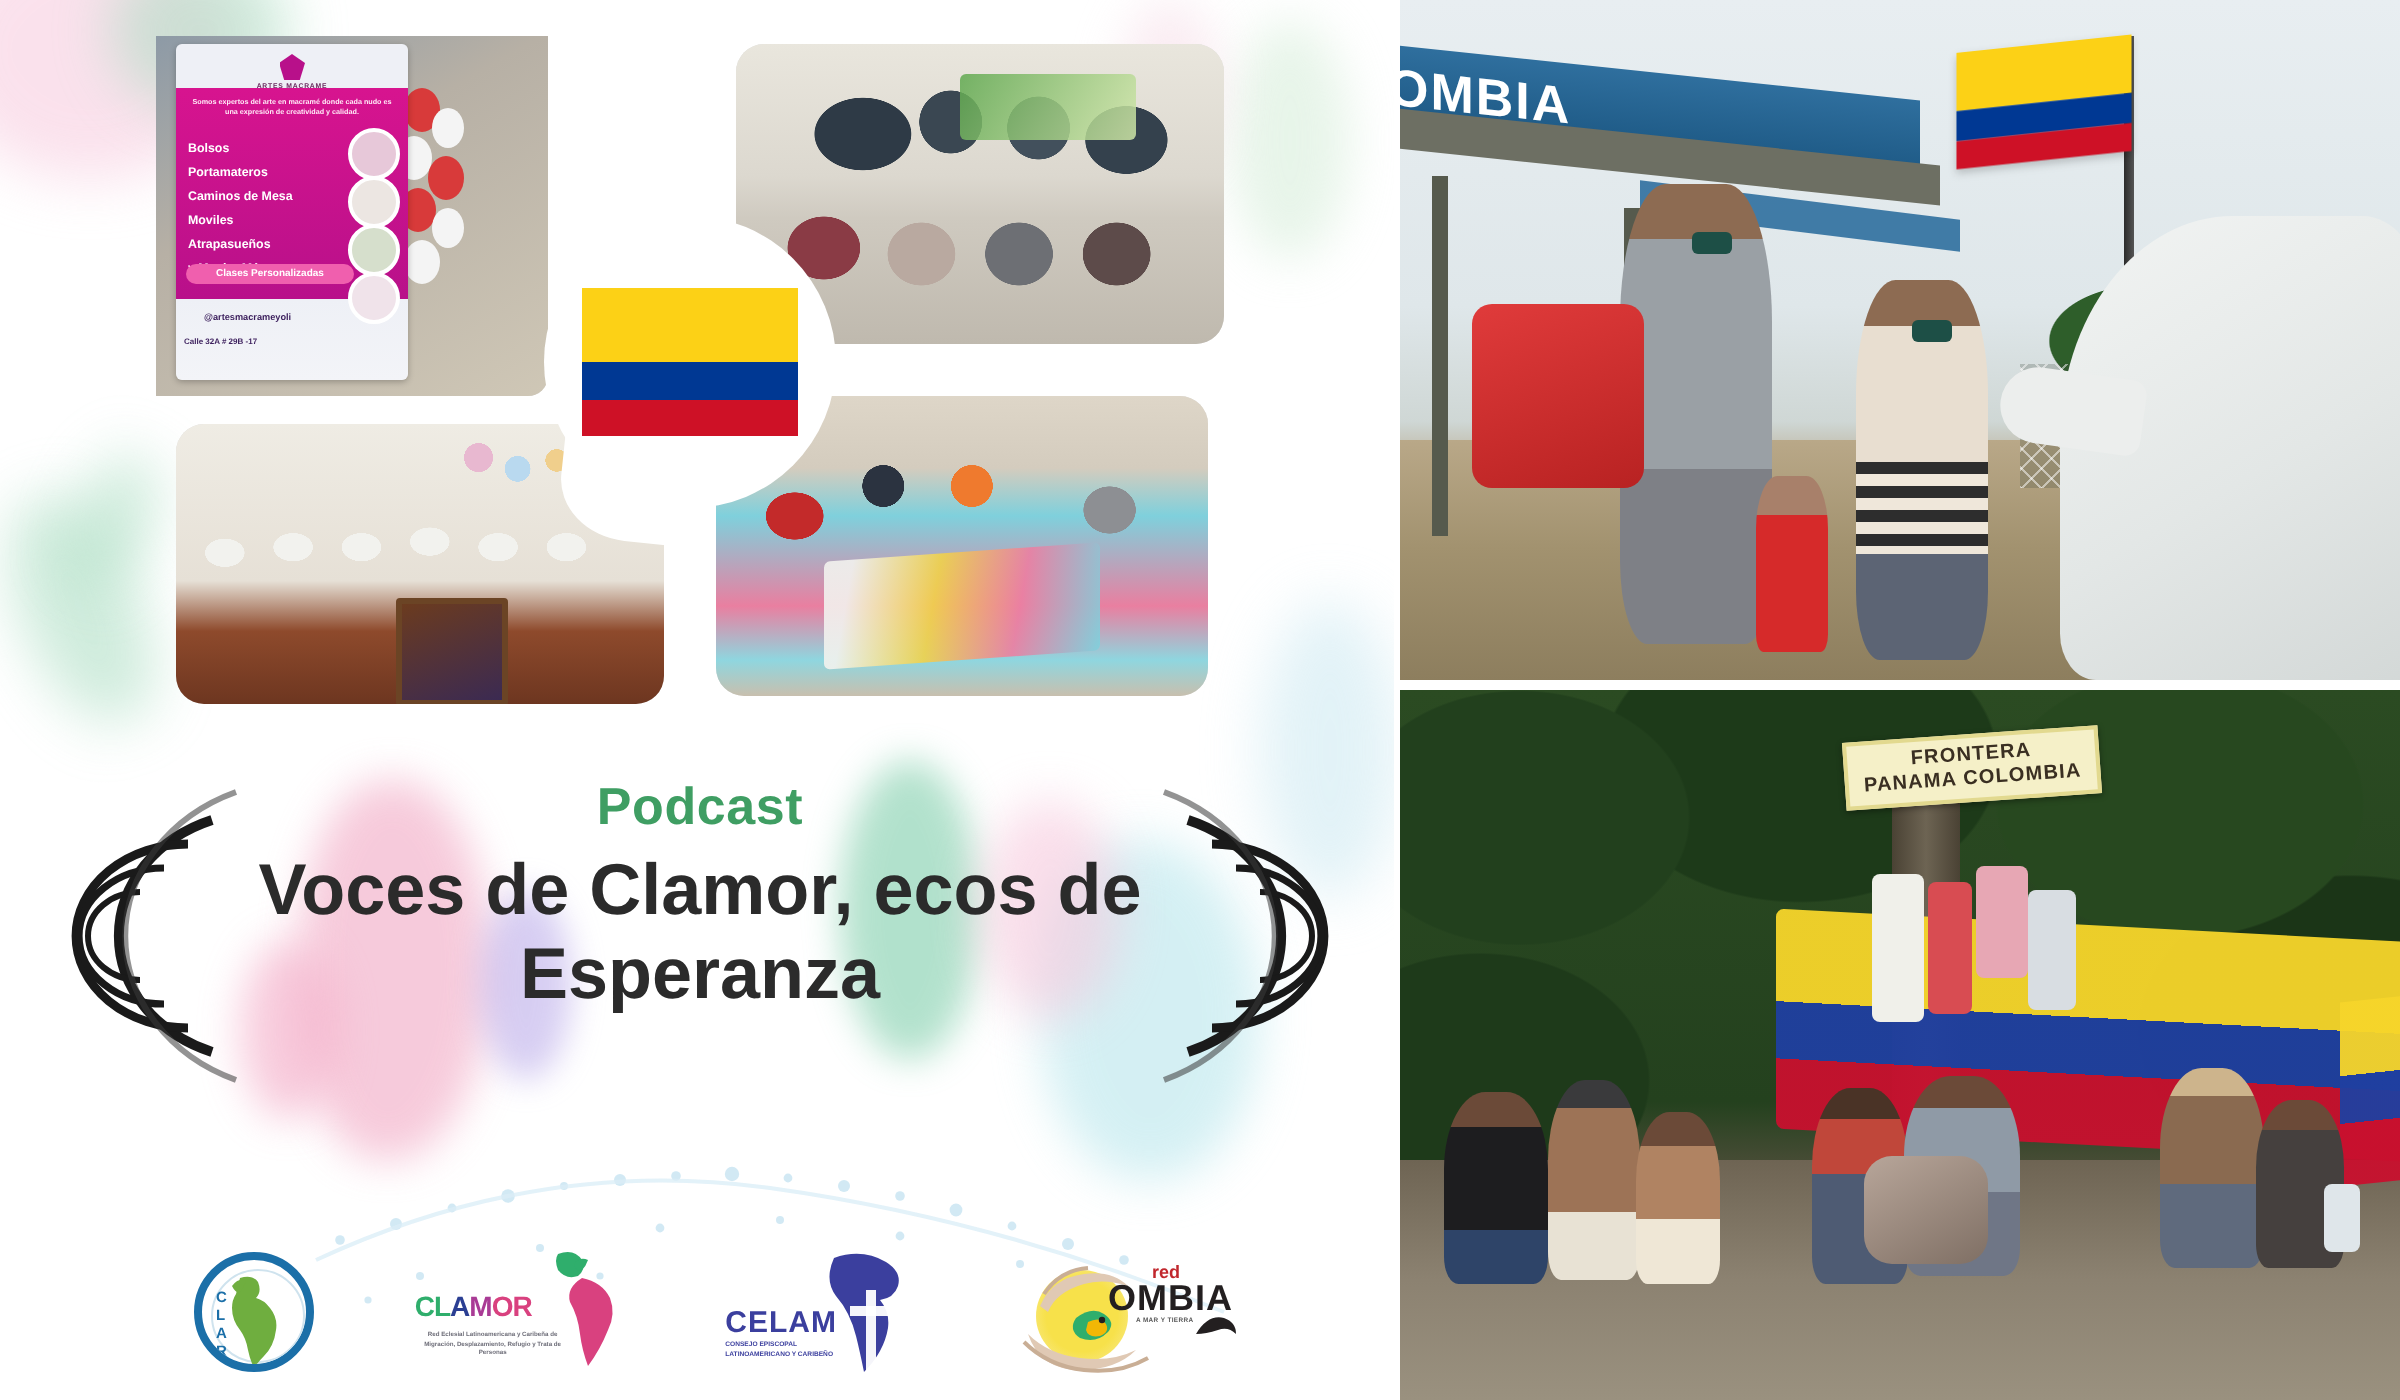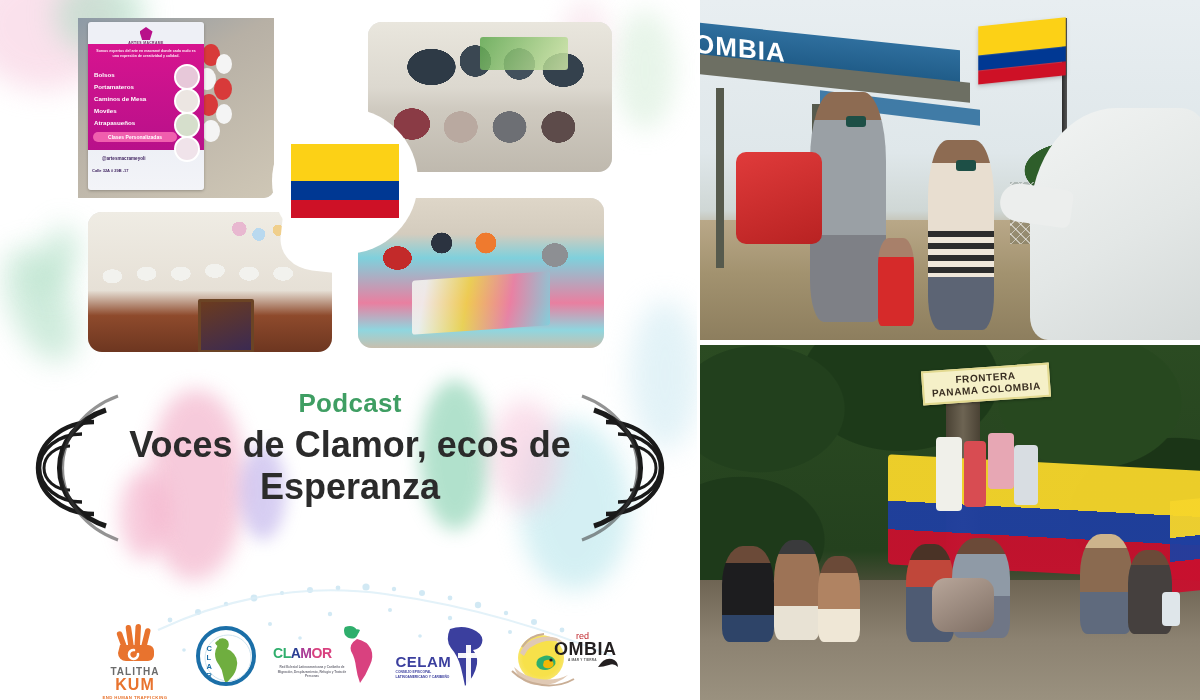--- a/index.html
+++ b/index.html
@@ -186,21 +186,21 @@
   
   .lg-celam { width:104px; position:relative; }
   .ce-word { position:absolute; left:2px; top:30px; font-size:15px; font-weight:800; color:#3b3f9e; letter-spacing:.5px;}
   .ce-sub  { position:absolute; left:2px; top:47px; width:62px; font-size:3.3px; color:#3b3f9e;
      line-height:1.55; font-weight:700;}
 
   
   .lg-tamar { width:112px; position:relative; }
   .tm-sun { position:absolute; left:8px; top:12px; width:46px; height:46px; border-radius:50%;
      background:radial-gradient(circle,#f7e14a 0 55%,#f9ec9a 100%); }
-  .tm-red { position:absolute; left:66px; top:8px; font-size:9px; color:#c1272d; font-weight:400; }
+  .tm-red { position:absolute; left:66px; top:8px; font-size:9px; color:#c1272d; font-weight:700; }
   .tm-word{ position:absolute; left:44px; top:16px; font-size:18px; font-weight:800; color:#231f20; letter-spacing:.5px;}
   .tm-sub { position:absolute; left:58px; top:35px; font-size:3.2px; color:#5a5a5a; font-weight:700; letter-spacing:.2px;}
 
   
   #photo-border { position:absolute; left:700px; top:0;   width:500px; height:340px; overflow:hidden; background:#9aa7ad;}
   #photo-darien { position:absolute; left:700px; top:345px;width:500px; height:355px; overflow:hidden; background:#24311f;}
 
   
   .bc-sky { position:absolute; inset:0; background:linear-gradient(180deg,#e8eef1 0%,#dfe7ea 45%,#cfd7d5 62%,#b6a98d 70%,#a08f72 100%); }
   .bc-canopy { position:absolute; left:-10px; top:36px; width:270px; height:36px;
@@ -405,35 +405,20 @@
       <g fill="none" stroke="#3a3a3a" opacity=".55">
         <path d="M4 8 A 90 78 0 0 1 4 152" stroke-width="3"></path>
       </g>
     </svg>
 
     <div id="podcast-title">Voces de Clamor, ecos de Esperanza</div>
     <div id="podcast-label">Podcast</div>
 
     <div id="logo-strip">
 
-      <div class="logo lg-tk">
-        <svg class="tk-hand" viewBox="0 0 42 38">
-          <g fill="#e8732e">
-            <rect x="5" y="8" width="5.5" height="18" rx="2.7" transform="rotate(-20 7.7 17)"></rect>
-            <rect x="13" y="2" width="5.5" height="24" rx="2.7" transform="rotate(-8 15.7 14)"></rect>
-            <rect x="21" y="1" width="5.5" height="25" rx="2.7" transform="rotate(3 23.7 13)"></rect>
-            <rect x="29" y="5" width="5.5" height="22" rx="2.7" transform="rotate(14 31.7 16)"></rect>
-            <path d="M6 22 h28 a6 6 0 0 1 6 6 v4 a6 6 0 0 1 -6 6 h-22 a8 8 0 0 1 -8 -8 z"></path>
-          </g>
-          <path d="M20 27 a4.5 4.5 0 1 0 4 4" fill="none" stroke="#fff" stroke-width="2.6" stroke-linecap="round"></path>
-        </svg>
-        <div class="tk-t1">TALITHA</div>
-        <div class="tk-t2">KUM</div>
-        <div class="tk-t3">END HUMAN TRAFFICKING</div>
-      </div>
 
       <div class="logo lg-clar">
         <div class="clar-ring">
           <svg viewBox="0 0 56 56" width="56" height="56">
             <circle cx="28" cy="28" r="23" fill="none" stroke="#cfe3ee" stroke-width="1"></circle>
             <path d="M19 9 q6 -2 9 2 q2 5 -1 8 q4 1 7 5 q4 5 3 11 q-1 8 -6 13 q-3 3 -5 6 q-2 -4 -3 -9 q-1 -6 -4 -10 q-4 -5 -4 -11 q0 -4 2 -7 z" fill="#6fae3f"></path>
             <path d="M15 13 q3 -4 7 -3 q-1 4 -3 6 q-2 1 -4 -3 z" fill="#6fae3f"></path>
           </svg>
           <div class="clar-letters">
             <div>C</div>

